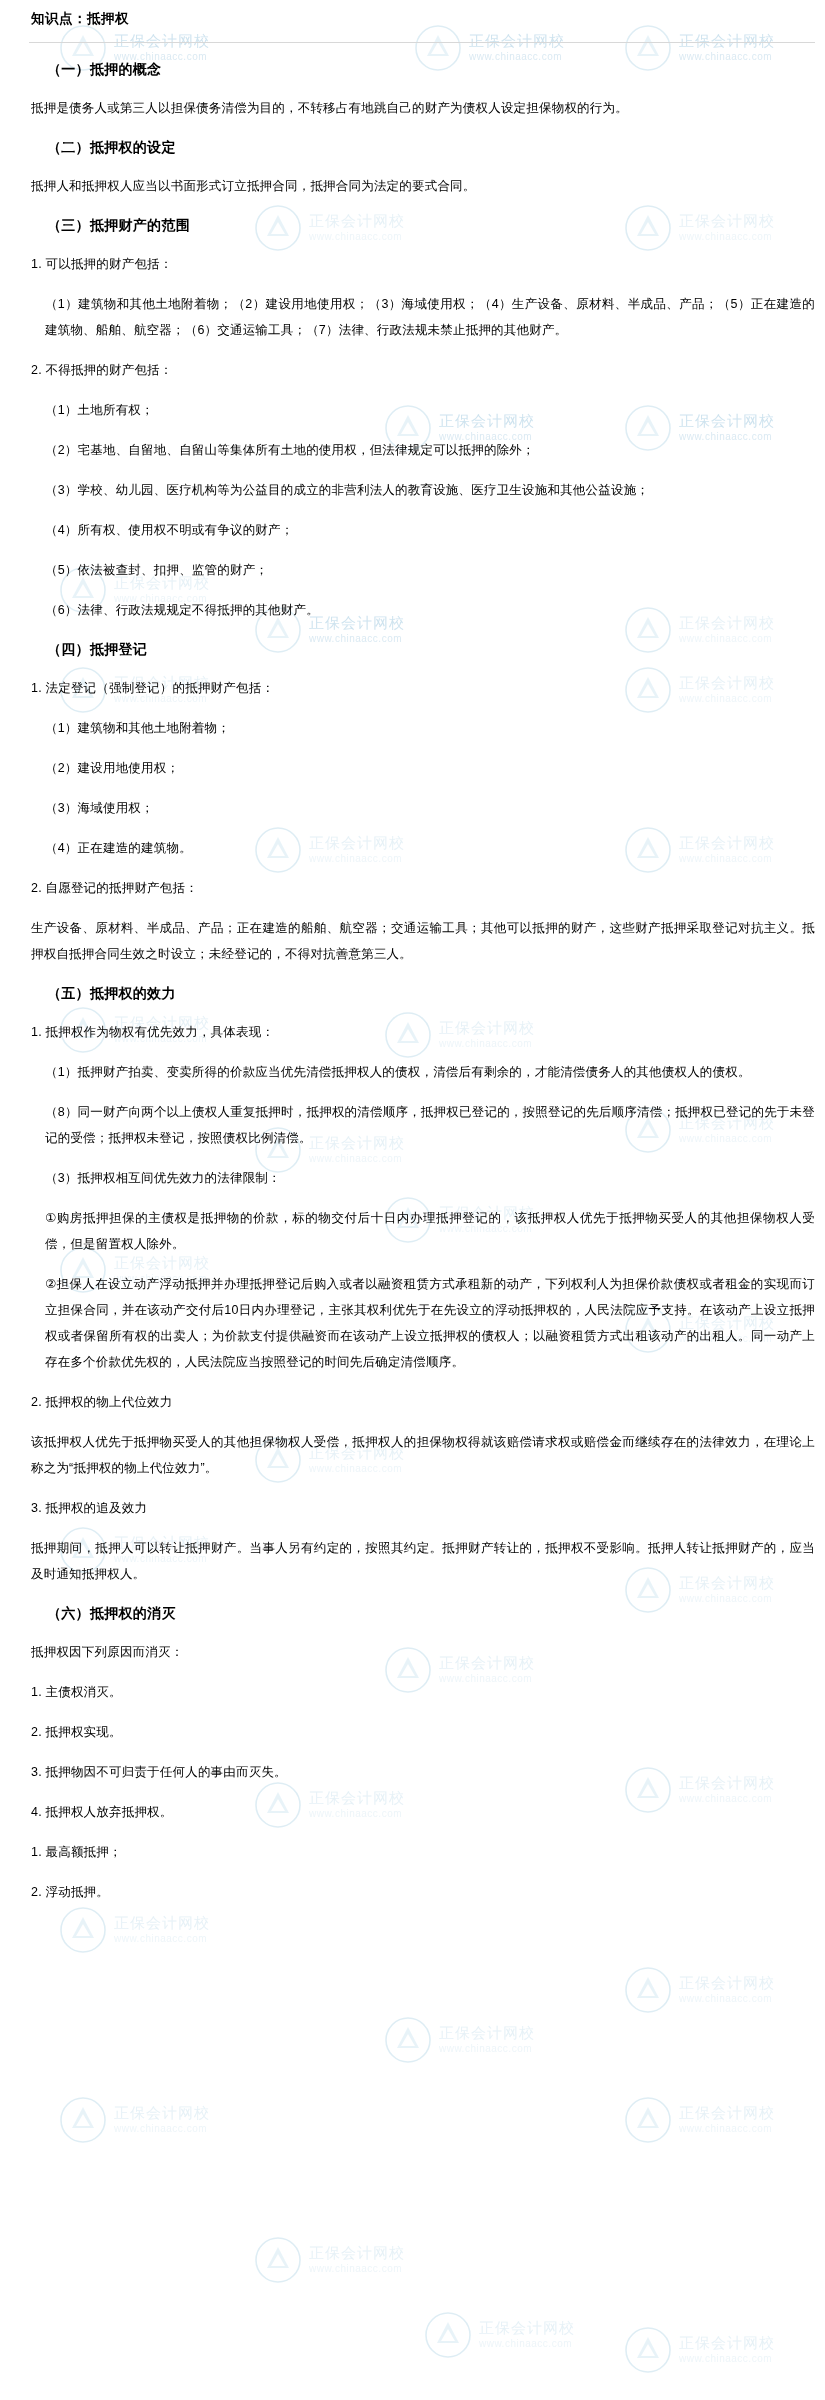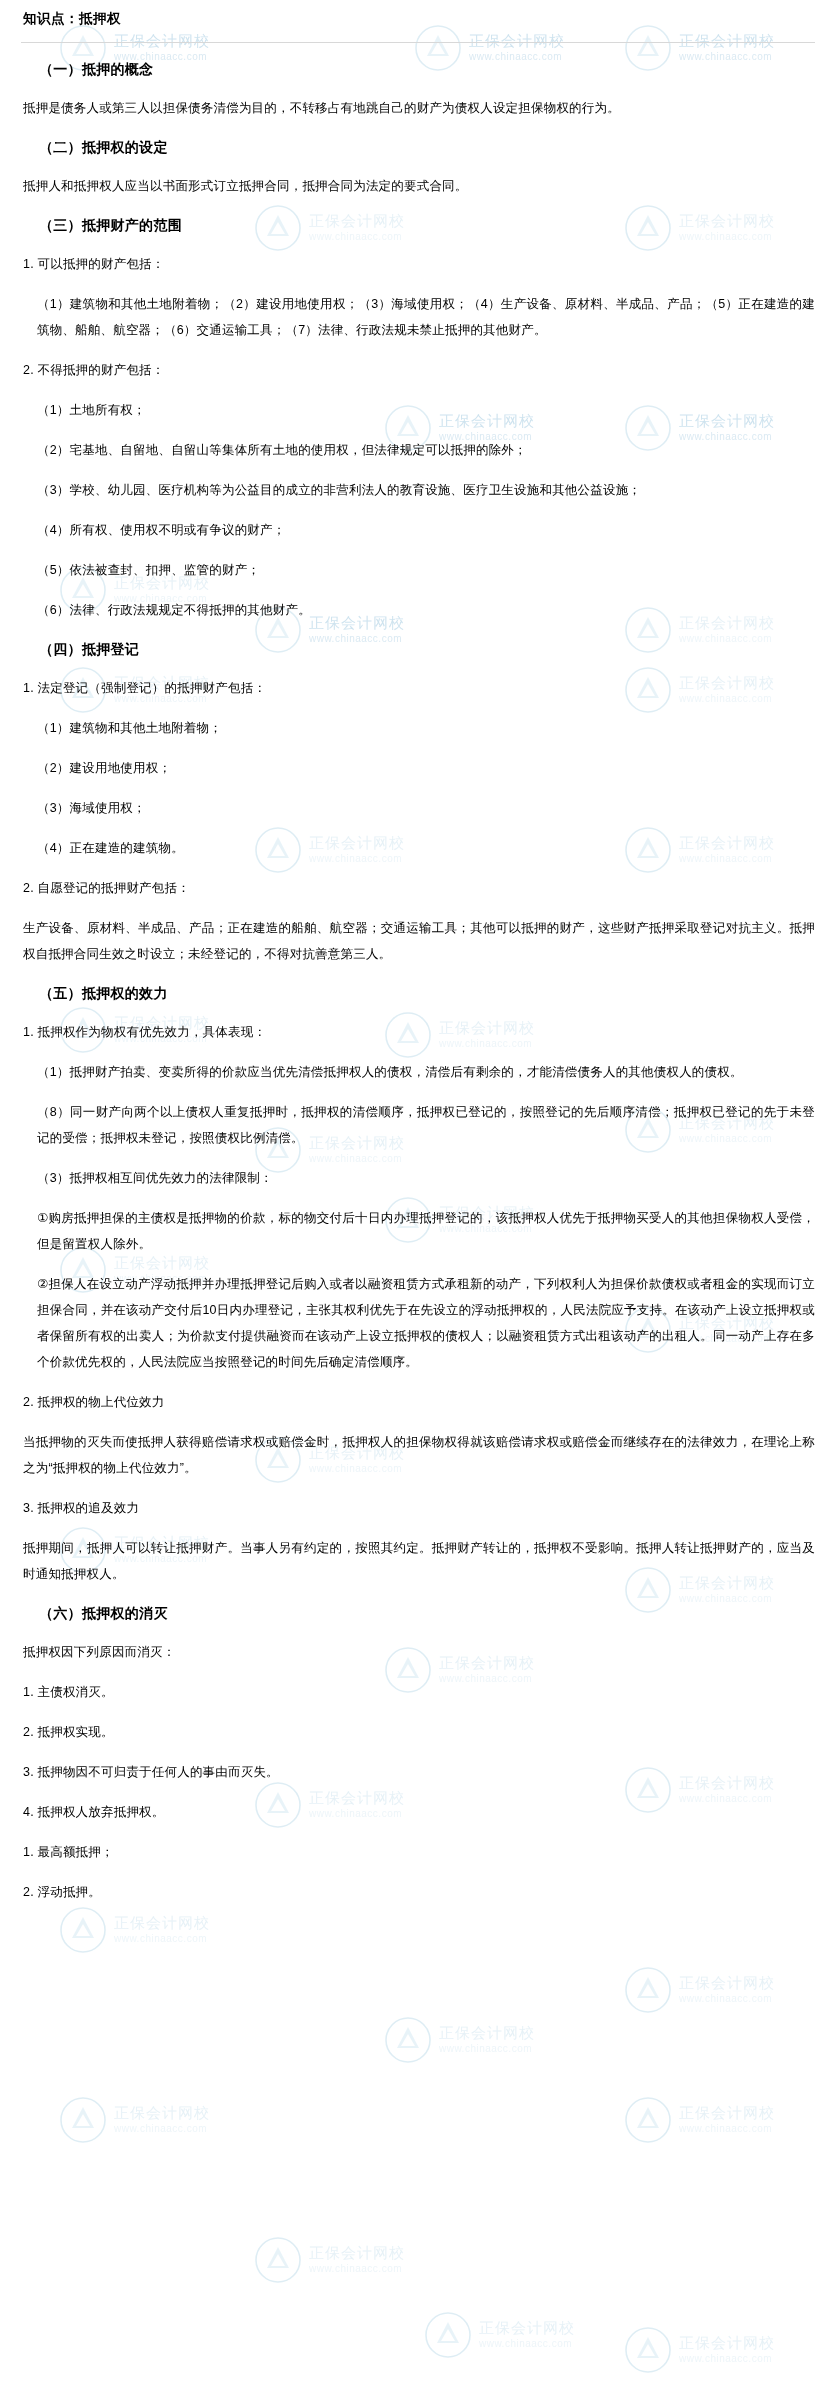--- a/index.html
+++ b/index.html
@@ -56,20 +56,21 @@
     white-space: nowrap;
   }
   .wm.pale .wm-main { color: #cfe4ef; }
   .wm.pale .wm-sub { color: #dcebf3; }
 
   
   .content {
     position: relative;
     z-index: 5;
     padding: 8px 10px 20px 21px;
+    margin-left: 8px;
   }
   .title {
     font-size: 13.5px;
     font-weight: bold;
     color: #000;
     margin: 2px 0 14px 2px;
     letter-spacing: 0.5px;
   }
   .hr {
     border: 0;
@@ -583,21 +584,21 @@
         <p class="body">2. 自愿登记的抵押财产包括：</p>
         <p class="body">生产设备、原材料、半成品、产品；正在建造的船舶、航空器；交通运输工具；其他可以抵押的财产，这些财产抵押采取登记对抗主义。抵押权自抵押合同生效之时设立；未经登记的，不得对抗善意第三人。</p>
         <div class="h2">（五）抵押权的效力</div>
         <p class="body">1. 抵押权作为物权有优先效力，具体表现：</p>
         <p class="body indent">（1）抵押财产拍卖、变卖所得的价款应当优先清偿抵押权人的债权，清偿后有剩余的，才能清偿债务人的其他债权人的债权。</p>
         <p class="body indent">（8）同一财产向两个以上债权人重复抵押时，抵押权的清偿顺序，抵押权已登记的，按照登记的先后顺序清偿；抵押权已登记的先于未登记的受偿；抵押权未登记，按照债权比例清偿。</p>
         <p class="body indent">（3）抵押权相互间优先效力的法律限制：</p>
         <p class="body indent">①购房抵押担保的主债权是抵押物的价款，标的物交付后十日内办理抵押登记的，该抵押权人优先于抵押物买受人的其他担保物权人受偿，但是留置权人除外。</p>
         <p class="body indent">②担保人在设立动产浮动抵押并办理抵押登记后购入或者以融资租赁方式承租新的动产，下列权利人为担保价款债权或者租金的实现而订立担保合同，并在该动产交付后10日内办理登记，主张其权利优先于在先设立的浮动抵押权的，人民法院应予支持。在该动产上设立抵押权或者保留所有权的出卖人；为价款支付提供融资而在该动产上设立抵押权的债权人；以融资租赁方式出租该动产的出租人。同一动产上存在多个价款优先权的，人民法院应当按照登记的时间先后确定清偿顺序。</p>
         <p class="body">2. 抵押权的物上代位效力</p>
-        <p class="body">当抵押物的灭失而使抵押人获得赔偿请求权或赔偿金时，抵押权人的担保物权得就该赔偿请求权或赔偿金而继续存在的法律效力，在理论上称之为“抵押权的物上代位效力”。</p>
+        <p class="body">该抵押权人优先于抵押物买受人的其他担保物权人受偿，抵押权人的担保物权得就该赔偿请求权或赔偿金而继续存在的法律效力，在理论上称之为“抵押权的物上代位效力”。</p>
         <p class="body">3. 抵押权的追及效力</p>
         <p class="body">抵押期间，抵押人可以转让抵押财产。当事人另有约定的，按照其约定。抵押财产转让的，抵押权不受影响。抵押人转让抵押财产的，应当及时通知抵押权人。</p>
         <div class="h2">（六）抵押权的消灭</div>
         <p class="body">抵押权因下列原因而消灭：</p>
         <p class="body">1. 主债权消灭。</p>
         <p class="body">2. 抵押权实现。</p>
         <p class="body">3. 抵押物因不可归责于任何人的事由而灭失。</p>
         <p class="body">4. 抵押权人放弃抵押权。</p>
         <p class="body">1. 最高额抵押；</p>
         <p class="body">2. 浮动抵押。</p>

